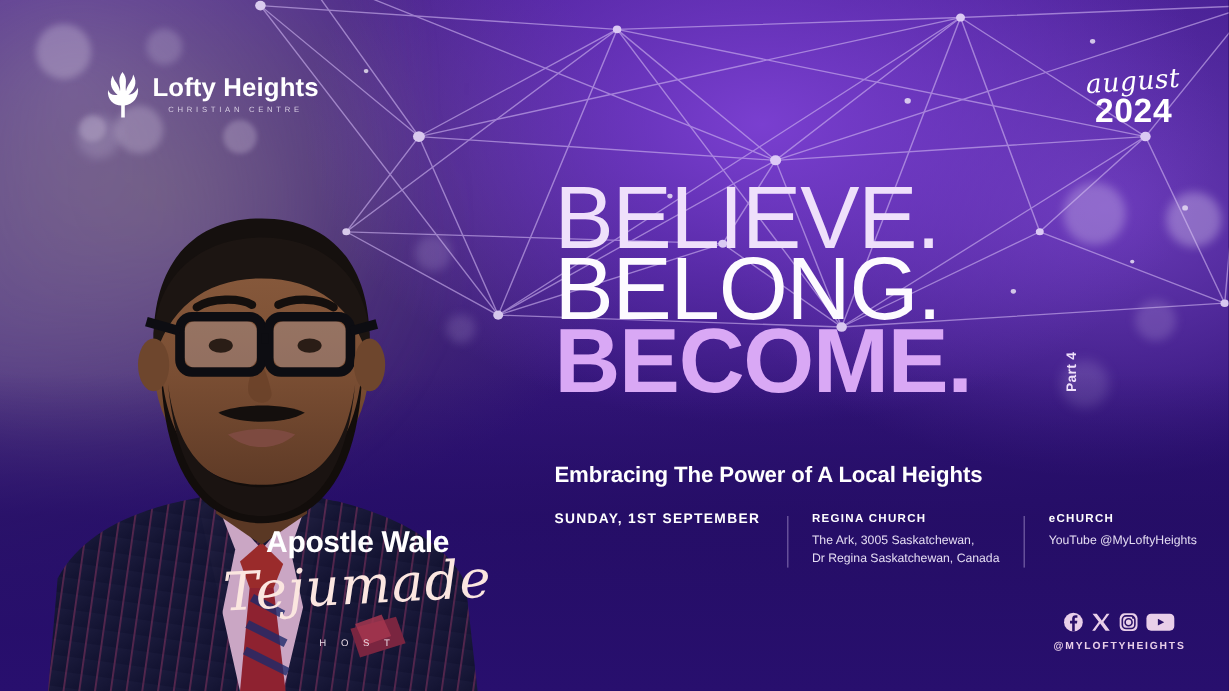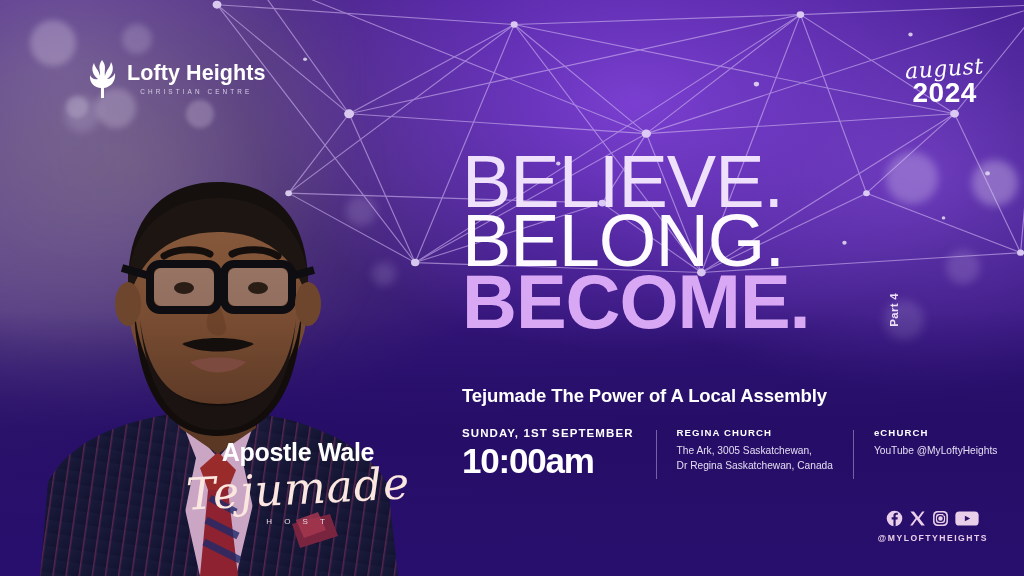--- a/index.html
+++ b/index.html
@@ -57,21 +57,21 @@
     color:#efe0fb;writing-mode:vertical-rl;transform:rotate(180deg);letter-spacing:.3px;}
   .subtitle{position:absolute;left:462px;top:385px;color:#fff;font-size:18.5px;
     font-weight:600;letter-spacing:-.1px;white-space:nowrap;}
 
   
   .speaker{position:absolute;left:178px;top:440px;width:240px;text-align:center;}
   .sp-name{color:#fff;font-size:25px;font-weight:700;letter-spacing:-.3px;line-height:1;}
   .sp-script{color:#fbe6e0;font-family:"DejaVu Serif",serif;font-style:italic;
     font-size:44px;line-height:1;margin-top:2px;letter-spacing:1px;
     transform:rotate(-3deg);}
-  .sp-role{color:#e7d9e4;font-size:8px;letter-spacing:5px;margin-top:6px;text-align:center;}
+  .sp-role{color:#e7d9e4;font-size:8px;letter-spacing:5px;margin-top:20px;text-align:center;}
 
   
   .infobar{position:absolute;left:462px;top:428px;display:flex;align-items:flex-start;}
   .col-when{padding-right:22px;}
   .when-label{color:#fff;font-size:11.5px;font-weight:700;letter-spacing:1.1px;line-height:1;}
   .when-time{color:#fff;font-size:35px;font-weight:800;letter-spacing:-1.2px;
     line-height:1.05;margin-top:3px;}
   .vdiv{width:1px;align-self:stretch;background:rgba(215,200,245,.45);margin-top:2px;}
   .col-venue{padding:0 20px;}
   .col-online{padding-left:20px;}
@@ -240,32 +240,31 @@
   </div>
 
   <div class="headline">
     <div class="hl hl2">BELIEVE.</div>
     <div class="hl hl1">BELONG.</div>
     <div style="position:relative;">
       <div class="hl hl3">BECOME.</div>
       <div class="part">Part 4</div>
     </div>
   </div>
-  <div class="subtitle">Tejumade The Power of A Local Assembly</div>
+  <div class="subtitle">Embracing The Power of A Local Heights</div>
 
   <div class="speaker">
     <div class="sp-name">Apostle Wale</div>
     <div class="sp-script">Tejumade</div>
     <div class="sp-role">H O S T</div>
   </div>
 
   <div class="infobar">
     <div class="col-when">
       <div class="when-label">SUNDAY, 1ST SEPTEMBER</div>
-      <div class="when-time">10:00am</div>
     </div>
     <div class="vdiv"></div>
     <div class="col-venue">
       <div class="info-title">REGINA CHURCH</div>
       <div class="info-line">The Ark, 3005 Saskatchewan,</div>
       <div class="info-line" style="margin-top:0;">Dr Regina Saskatchewan, Canada</div>
     </div>
     <div class="vdiv"></div>
     <div class="col-online">
       <div class="info-title">eCHURCH</div>

